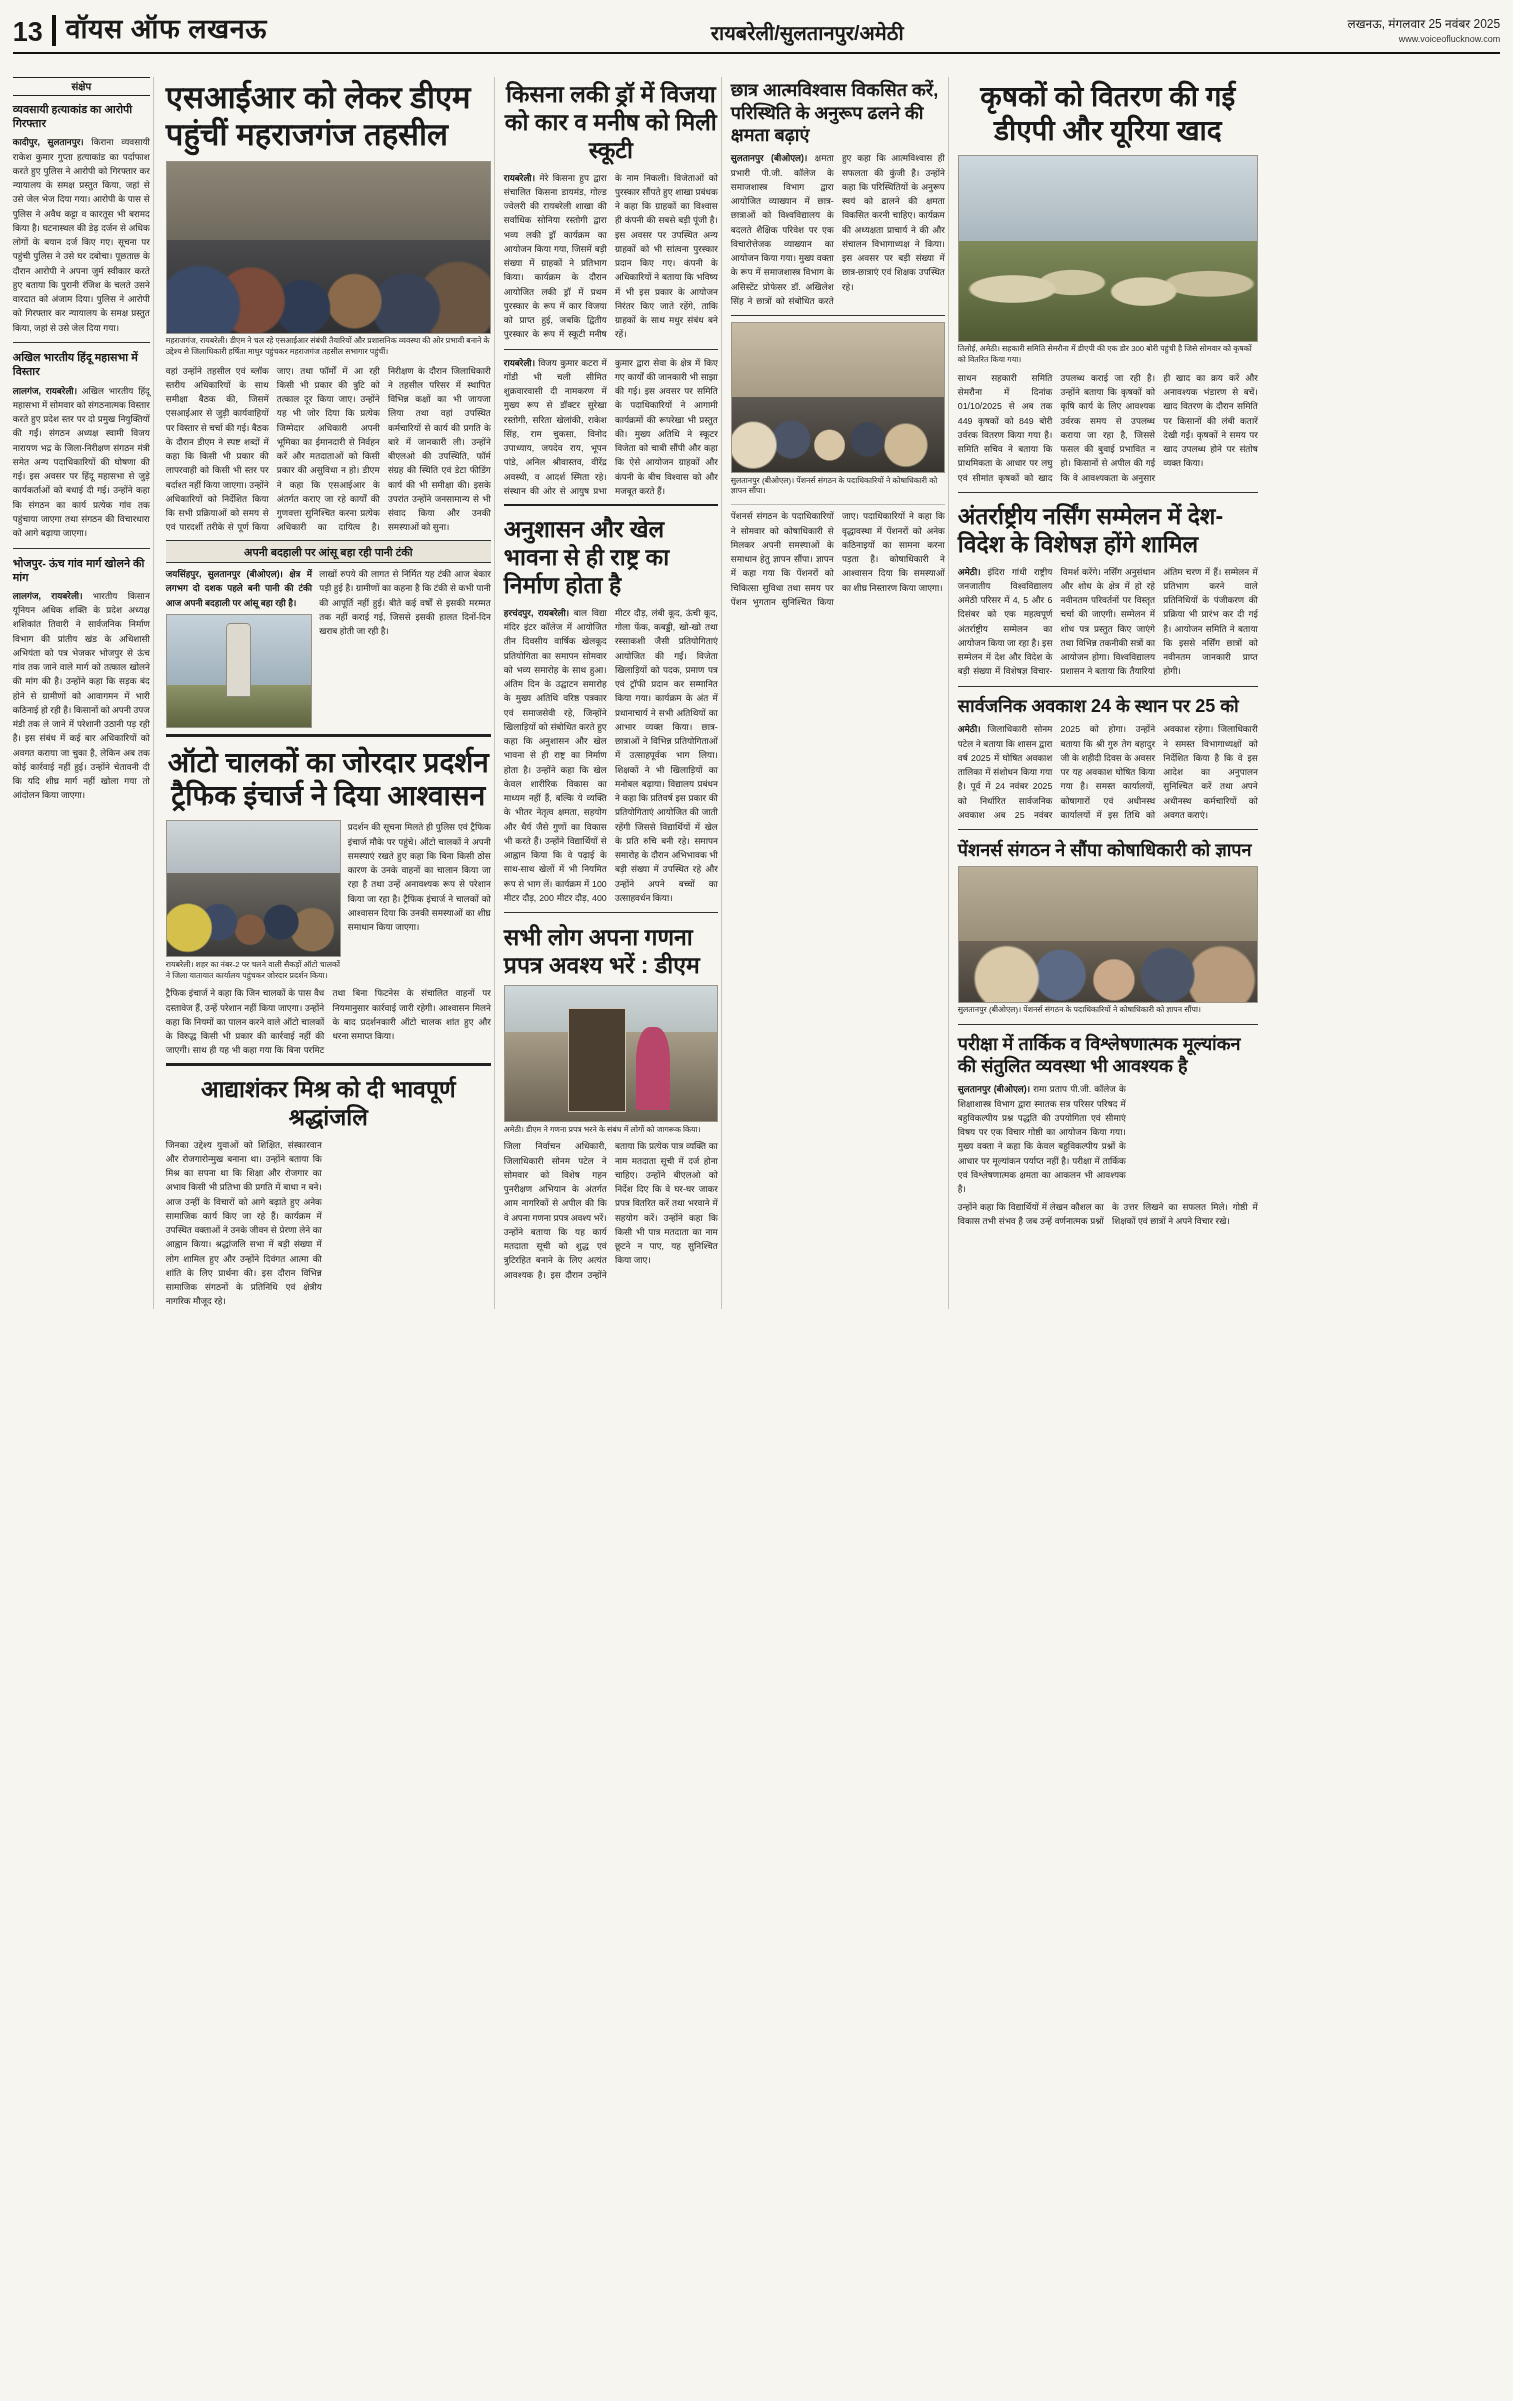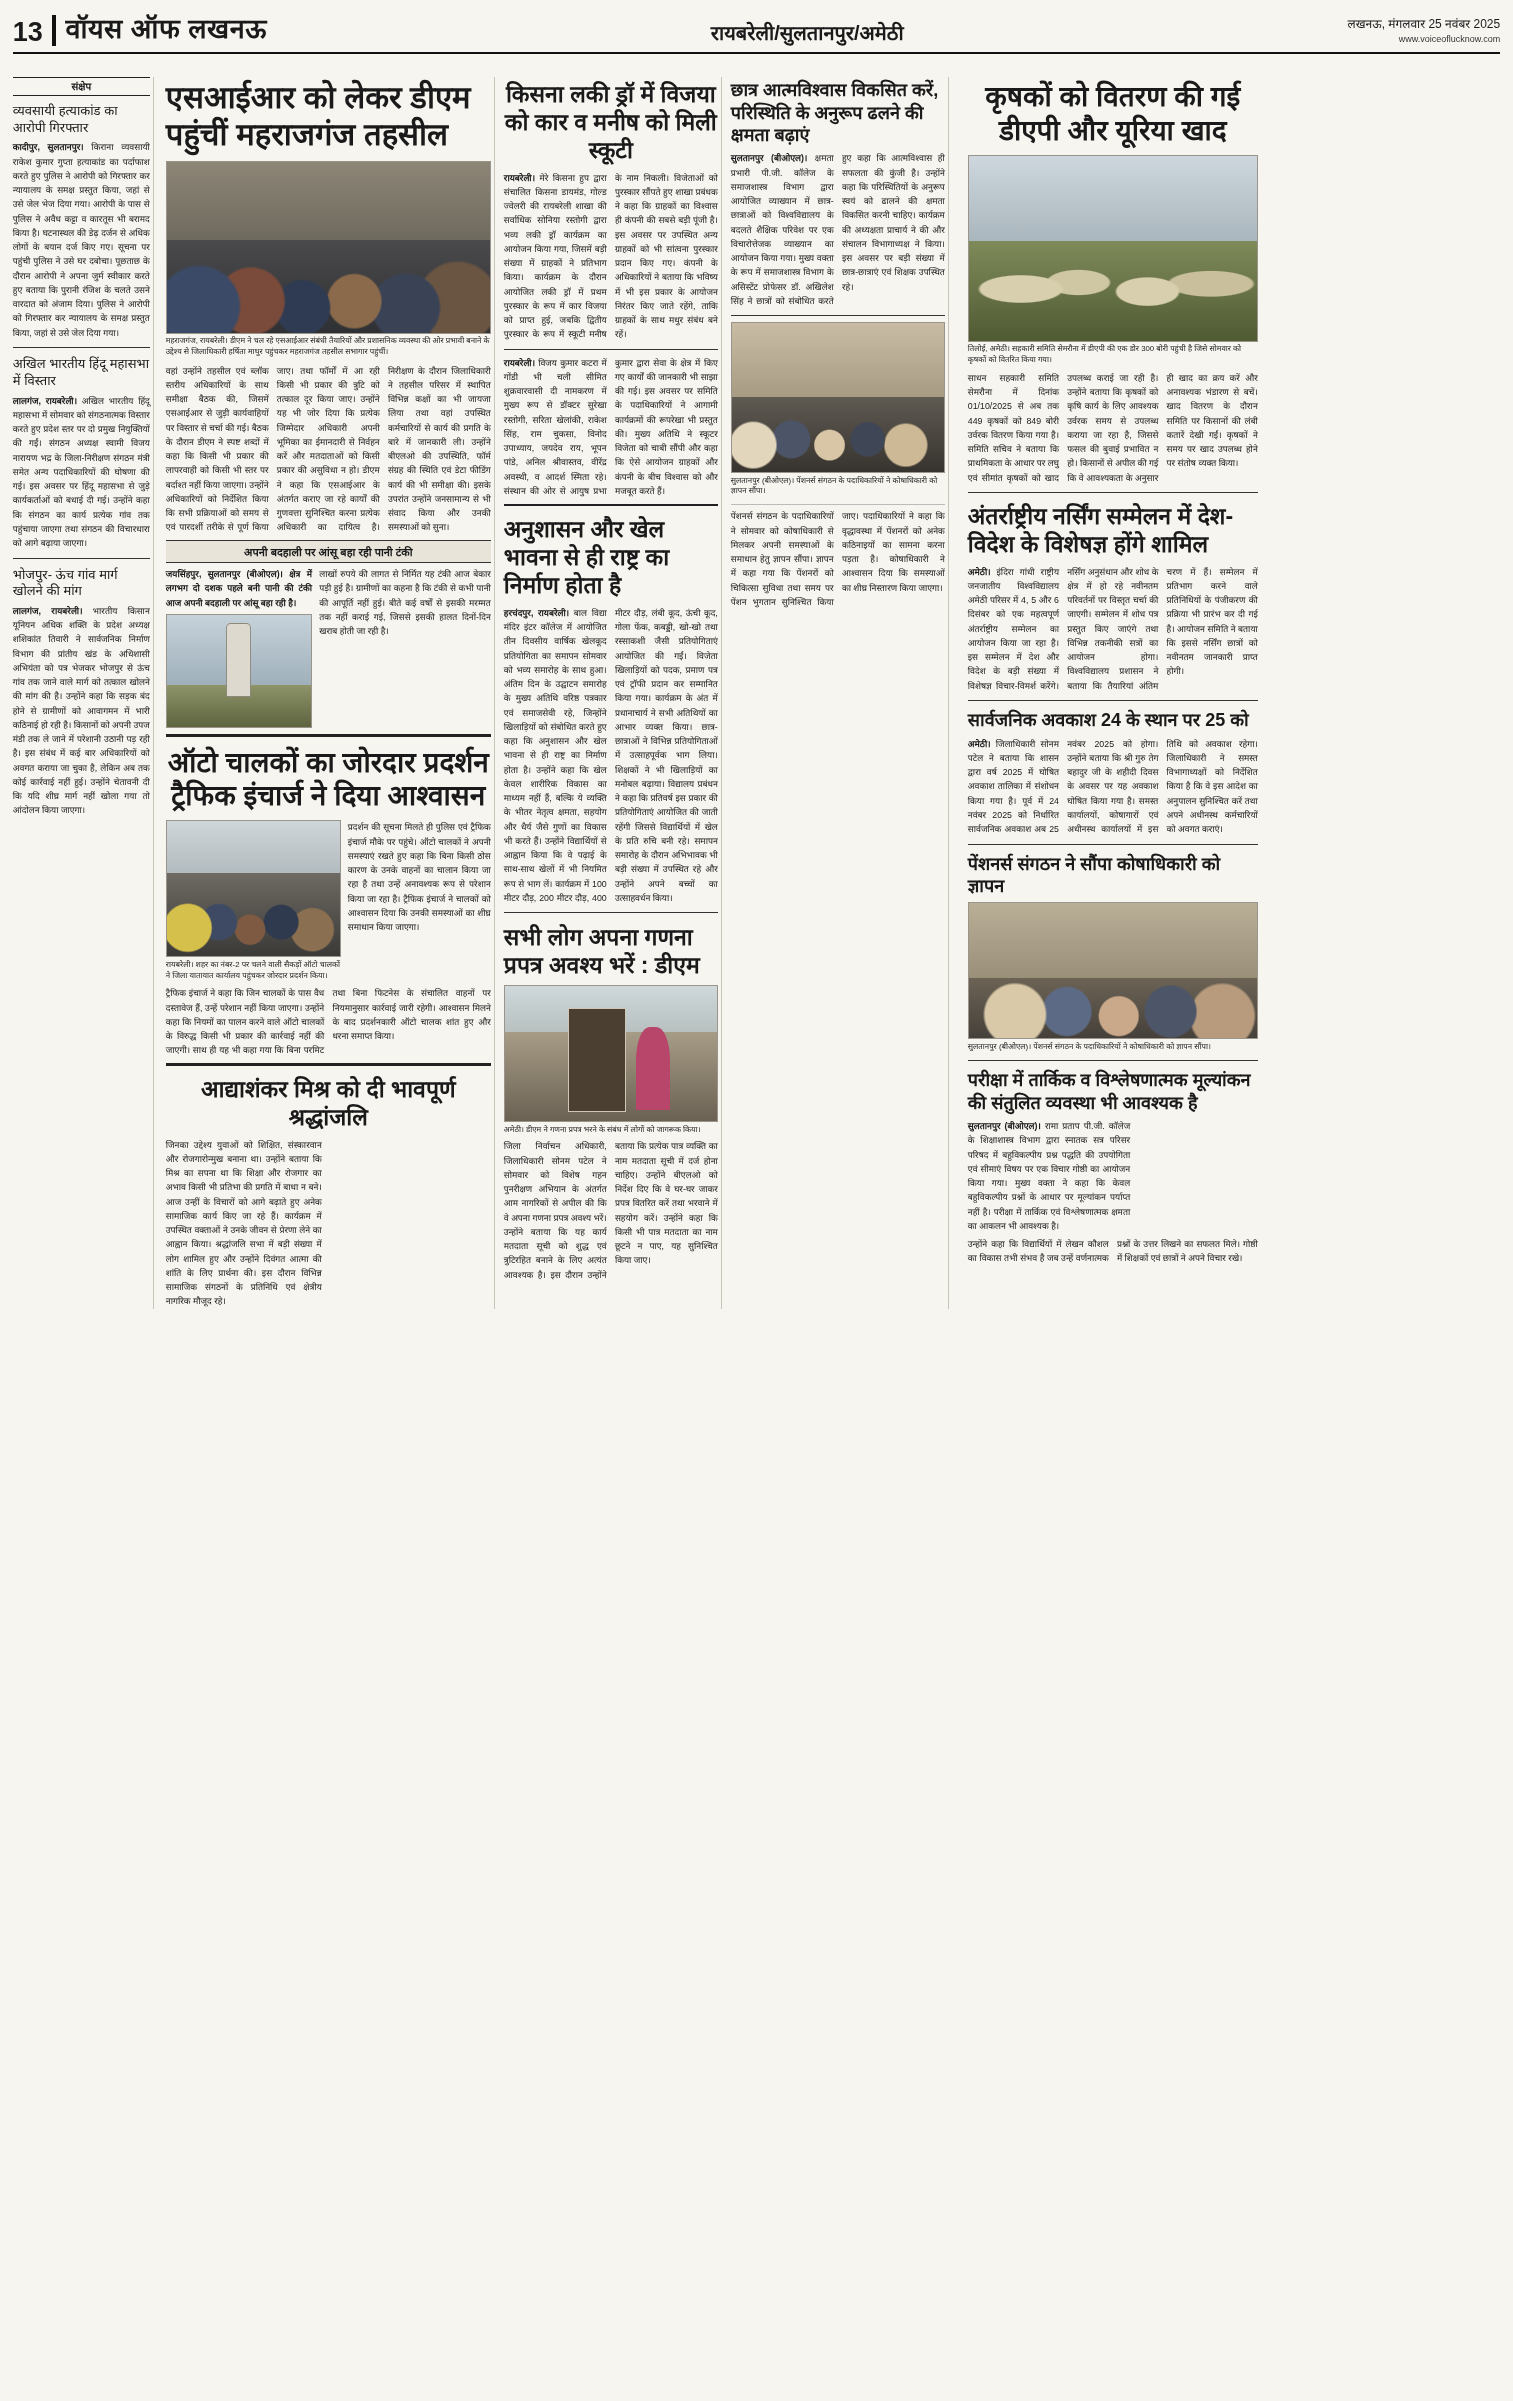--- a/index.html
+++ b/index.html
@@ -32,21 +32,21 @@
   .c6 { width:310px; }
 
   .vrule { border-left:0.9px solid #c9c4b8; }
 
   
   .kicker {
     font-size:10px; font-weight:bold; text-align:center;
     border-top:0.9px solid #222; border-bottom:0.9px solid #222;
     padding:1.8px 0; margin-bottom:4.6px;
   }
-  .hl-xs { font-size:13px; font-weight:normal; line-height:1.25; margin:2.7px 0 4.6px; }
+  .hl-xs { font-size:11px; font-weight:bold; line-height:1.25; margin:2.7px 0 4.6px; }
   .hl-sm { font-size:18px; font-weight:bold; line-height:1.25; margin:2.7px 0 4.6px; }
   .hl-md { font-size:23px; font-weight:bold; line-height:1.22; margin:3.7px 0 6.4px; }
   .hl-lg { font-size:28px; font-weight:bold; line-height:1.2; margin:3.7px 0 7.3px; }
   .hl-xl { font-size:31px; font-weight:bold; line-height:1.18; margin:3.7px 0 7.3px; }
   .hl-c { text-align:center; }
   .subhd { font-size:11px; font-weight:bold; text-align:center; background:#e8e4da; border-top:0.9px solid #333; border-bottom:0.9px solid #333; padding:2.7px 1.8px; margin:5.5px 0 4.6px; }
   .body {
     font-size:8.8px; line-height:1.62; text-align:justify;
     hyphens:auto; word-break:break-word;
   }
@@ -336,21 +336,21 @@
       </div>
       <div class="caption">सुलतानपुर (बीओएल)। पेंशनर्स संगठन के पदाधिकारियों ने कोषाधिकारी को ज्ञापन सौंपा।</div>
 
       <div class="sep-thin"></div>
 
       <div class="body two">
         <span>पेंशनर्स संगठन के पदाधिकारियों ने सोमवार को कोषाधिकारी से मिलकर अपनी समस्याओं के समाधान हेतु ज्ञापन सौंपा। ज्ञापन में कहा गया कि पेंशनरों को चिकित्सा सुविधा तथा समय पर पेंशन भुगतान सुनिश्चित किया जाए। पदाधिकारियों ने कहा कि वृद्धावस्था में पेंशनरों को अनेक कठिनाइयों का सामना करना पड़ता है। कोषाधिकारी ने आश्वासन दिया कि समस्याओं का शीघ्र निस्तारण किया जाएगा।</span>
       </div>
     </div>
 
-    <div class="col c6 vrule" style="padding-left:19px">
+    <div class="col c6 vrule" style="padding-left:9px">
 
       <div>
         <div class="hl-lg hl-c">कृषकों को वितरण की गई डीएपी और यूरिया खाद</div>
         <div class="photo ph-field" style="height:187px">
           <div class="sky"></div>
           <div class="ground"></div>
         </div>
         <div class="caption">तिलोई, अमेठी। सहकारी समिति सेमरौना में डीएपी की एक डोर 300 बोरी पहुंची है जिसे सोमवार को कृषकों को वितरित किया गया।</div>
         <div class="body three" style="margin-top:4.6px">
           <span>साधन सहकारी समिति सेमरौना में दिनांक 01/10/2025 से अब तक 449 कृषकों को 849 बोरी उर्वरक वितरण किया गया है। समिति सचिव ने बताया कि प्राथमिकता के आधार पर लघु एवं सीमांत कृषकों को खाद उपलब्ध कराई जा रही है।</span>

